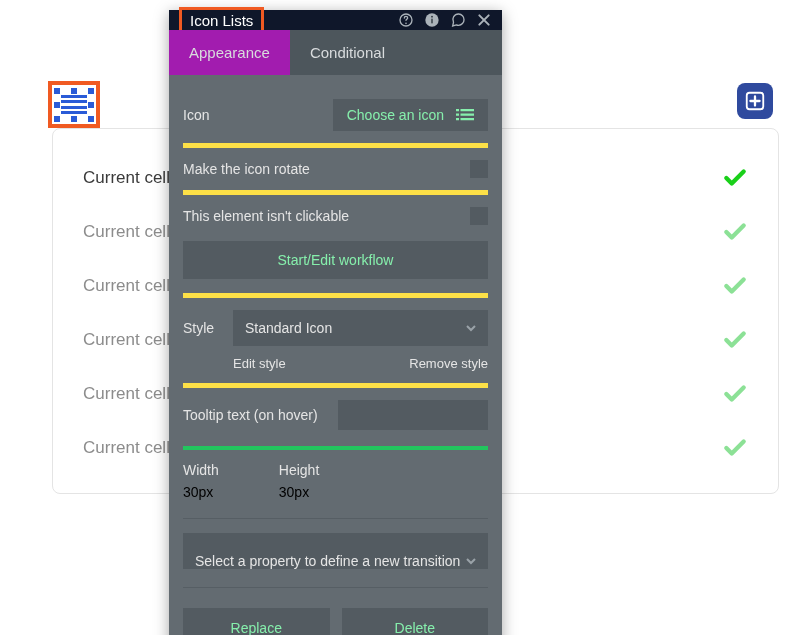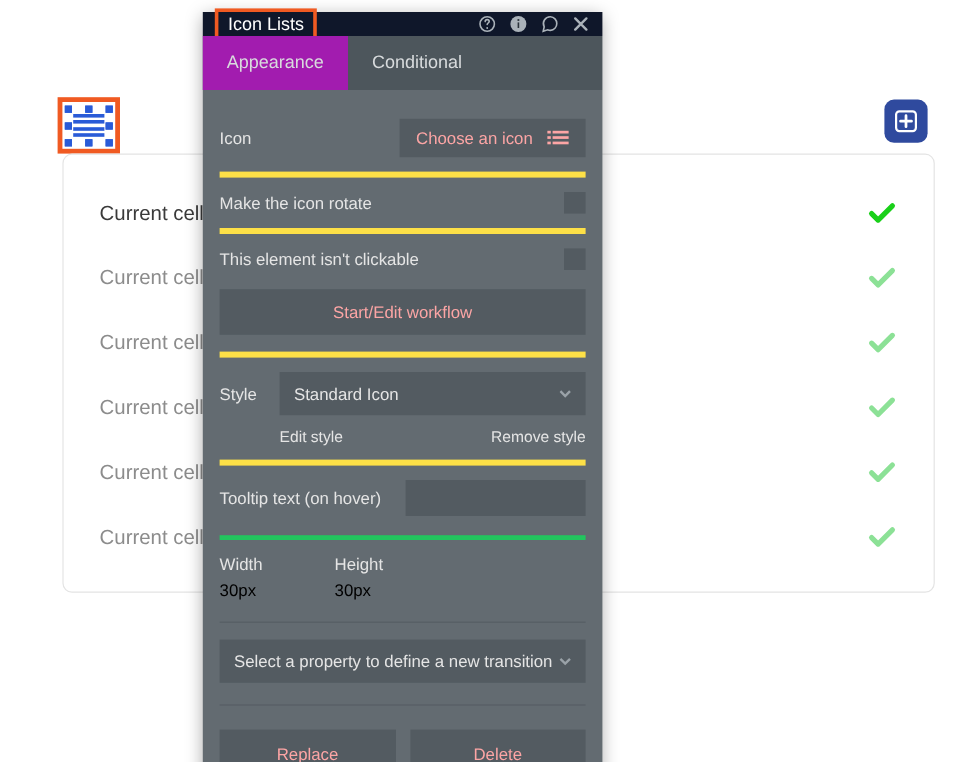--- a/index.html
+++ b/index.html
@@ -40,21 +40,21 @@
   .tabs { background:#4d565c; display:flex; }
   .tab { padding:14px 20px; color:#d8dbdd; cursor:pointer; font-size:15px; }
   .tab.active { background:#a21caf; }
 
   .panel-body { background:#636b71; padding:12px 14px 14px; }
   .prow { display:flex; align-items:center; padding:12px 0; border-bottom:0; }
   .prow.sep { border-top:5px solid #fde047; }
   .lbl { color:#e5e5e5; font-size:14px; }
   .spacer { flex:1; }
 
-  .btn-dark { background:#535b61; color:#fca5a5; display:inline-flex; align-items:center; justify-content:center; cursor:pointer; border:none; font-size:14px; }
+  .btn-dark { background:#535b61; color:#86efac; display:inline-flex; align-items:center; justify-content:center; cursor:pointer; border:none; font-size:14px; }
   .choose-icon { height:32px; padding:0 14px; gap:12px; }
   .choose-icon .ic { display:inline-flex; }
   .choose-icon .ic svg{width:18px;height:14px;}
 
   .chk { width:18px; height:18px; background:#535b61; cursor:pointer; }
 
   .workflow-btn { width:100%; height:38px; }
 
   .sel { background:#535b61; height:36px; display:flex; align-items:center; padding:0 12px; cursor:pointer; flex:1; }
   .sel .caret { margin-left:auto; color:#9aa2a8; }
@@ -63,21 +63,21 @@
   .sublinks { display:flex; font-size:13px; color:#e5e5e5; margin-top:4px; }
   .sublinks .l { cursor:pointer; }
   .sublinks .sp { flex:1; }
 
   .txt-in { background:#535b61; border:none; height:30px; flex:1; max-width:150px; margin-left:auto; color:#e5e5e5; padding:0 8px; font-size:14px; }
 
   .dims { display:flex; gap:60px; padding:8px 0 4px; }
   .dimcol .dl { font-size:14px; color:#e5e5e5; }
   .dimcol .dv { font-size:14px; color:#000000; margin-top:6px; }
 
-  .full-sel { width:100%; }
+  .full-sel { width:100%;align-items:flex-end; }
 
   .btngrp { display:flex; gap:12px; margin-top:6px; }
   .btngrp .b { flex:1; height:40px; }
 </style>
 </head>
 <body>
 
 <div class="sel-handle">
   <div class="sel-inner">
     <div class="bars">

